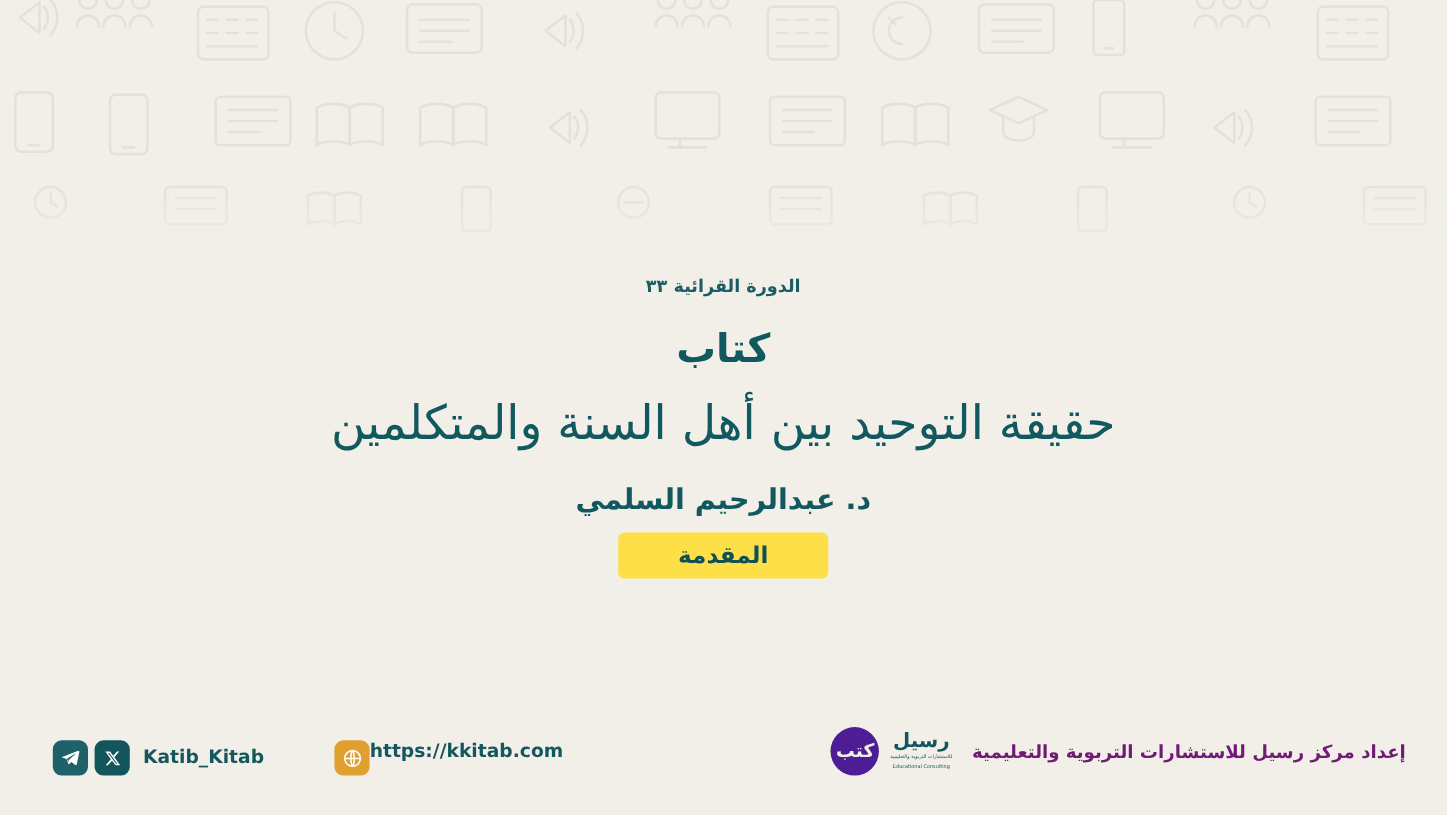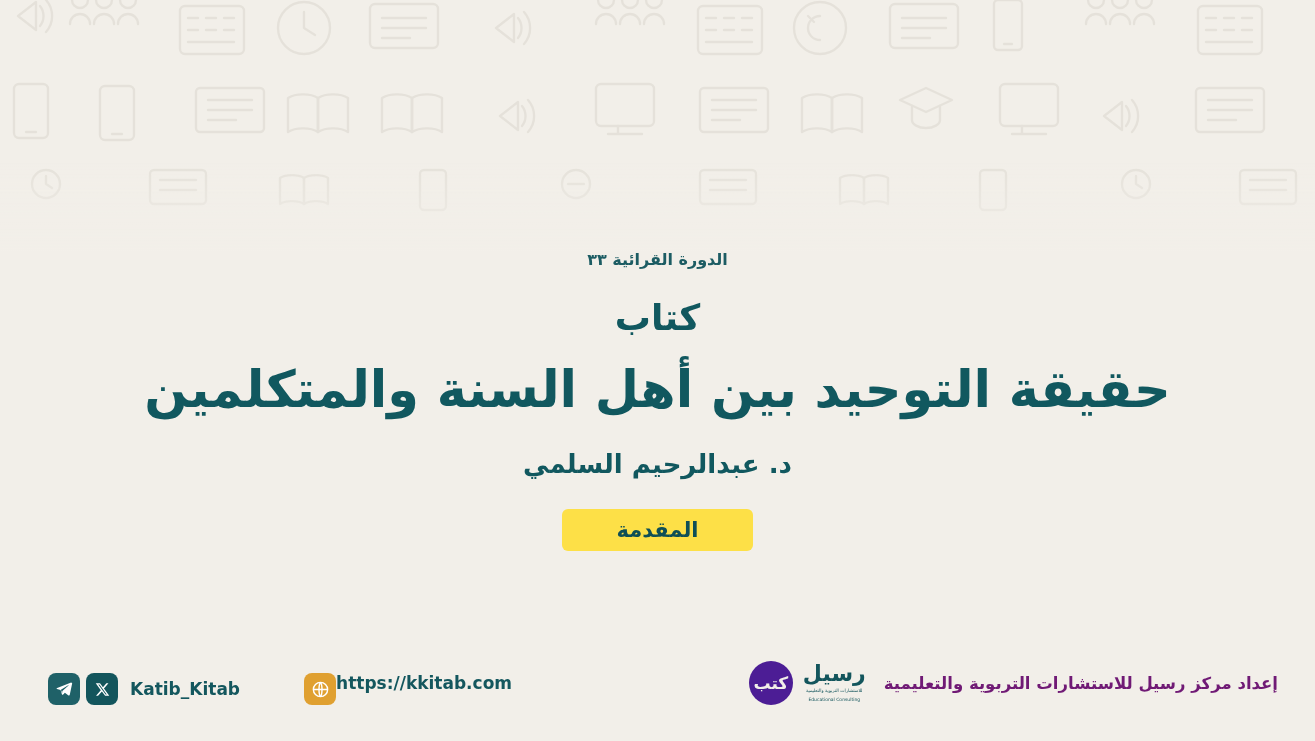--- a/index.html
+++ b/index.html
@@ -47,31 +47,31 @@
     margin-bottom:28px;
     font-weight:700;
   }
   .book-word {
     font-size:36px;
     font-weight:bold;
     color:#11585f;
     margin-bottom:22px;
   }
   .book-title {
-    font-size:51px;
-    font-weight:bold;
+    font-size:43px;
+    font-weight:normal;
     color:#11585f;
     margin-bottom:30px;
     letter-spacing:-0.5px;
   }
   .author {
     font-size:26px;
     font-weight:bold;
     color:#11585f;
-    margin-bottom:30px;
+    margin-bottom:14px;
   }
   .badge-wrap { display:flex; justify-content:center; }
   .badge {
     display:inline-block;
     background:#fde047;
     color:#0f4f56;
     font-size:21px;
     font-weight:bold;
     padding:9px 54px;
     border-radius:6px;
@@ -142,21 +142,21 @@
     align-items:center;
     gap:10px;
   }
   .logo-box {
     display:flex;
     flex-direction:column;
     align-items:center;
     justify-content:center;
   }
   .logo-ar {
-    font-size:22px;
+    font-size:18px;
     color:#13555c;
     font-weight:bold;
     line-height:1;
   }
   .logo-sub {
     font-size:4.5px;
     color:#13555c;
     line-height:1.25;
     text-align:center;
     margin-top:3px;

